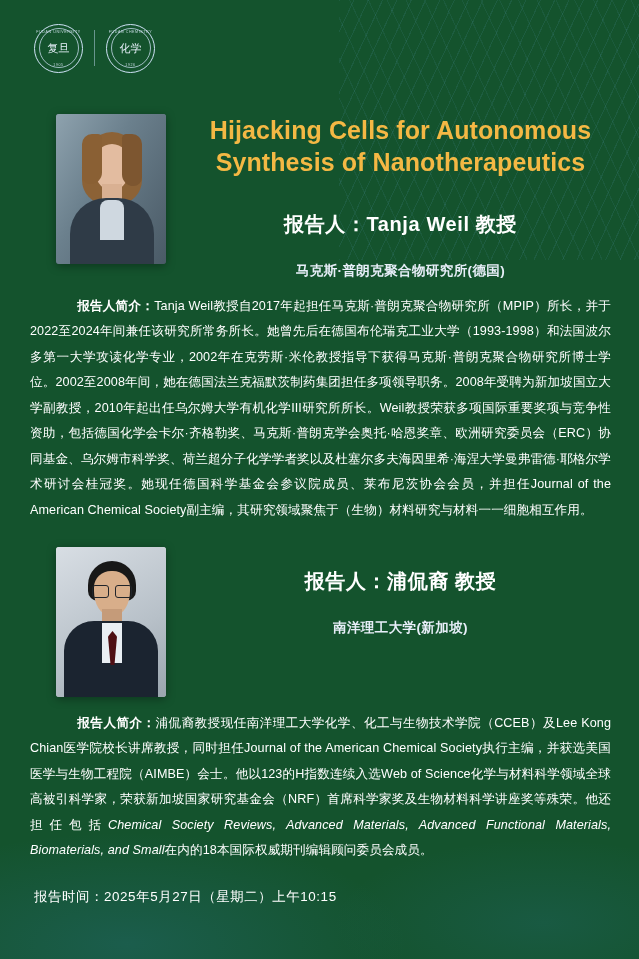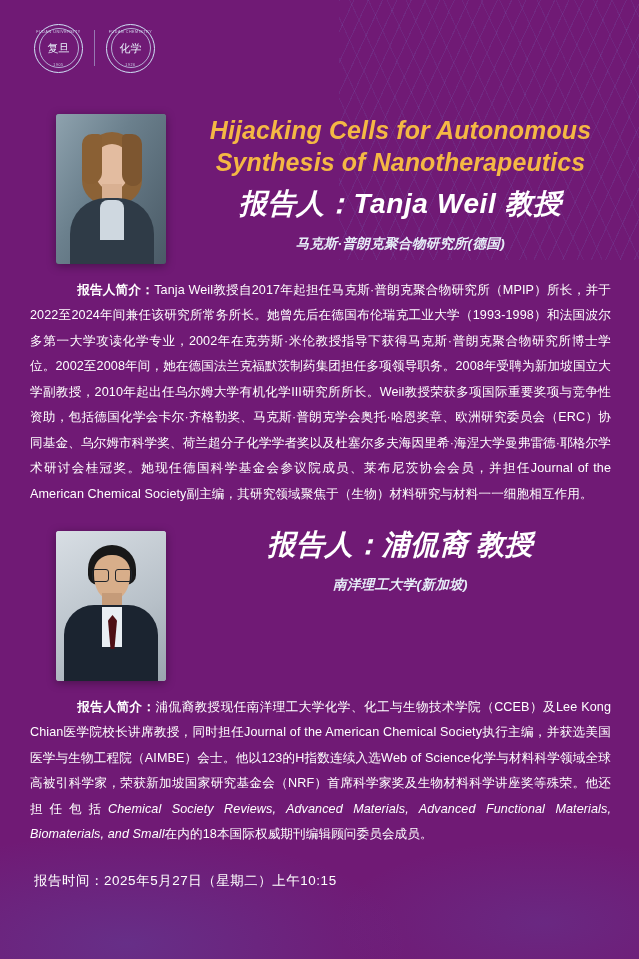--- a/index.html
+++ b/index.html
@@ -15,21 +15,21 @@
   }
   .poster {
     position: relative;
     width: 639px;
     height: 959px;
     background:
       radial-gradient(ellipse 700px 400px at 80% 6%, rgba(40,110,190,0.45) 0%, rgba(13,47,99,0) 70%),
       radial-gradient(ellipse 500px 300px at 10% 2%, rgba(30,90,170,0.35) 0%, rgba(13,47,99,0) 70%),
       radial-gradient(ellipse 600px 500px at 50% 100%, rgba(18,62,125,0.7) 0%, rgba(10,36,78,0) 70%),
       linear-gradient(160deg, #12498f 0%, #0e3671 25%, #0b2a5c 55%, #0a2450 80%, #0a2characters 100%);
-    background-color: #701a75;
+    background-color: #14532d;
     overflow: hidden;
   }
   .poster::before {
     content: "";
     position: absolute;
     top: 0; right: 0;
     width: 300px; height: 260px;
     background:
       repeating-linear-gradient(115deg, rgba(120,190,255,0.09) 0px, rgba(120,190,255,0.09) 1px, rgba(0,0,0,0) 1px, rgba(0,0,0,0) 13px),
       repeating-linear-gradient(65deg, rgba(120,190,255,0.07) 0px, rgba(120,190,255,0.07) 1px, rgba(0,0,0,0) 1px, rgba(0,0,0,0) 17px);
@@ -111,21 +111,20 @@
     font-family: "Liberation Serif", serif;
     white-space: nowrap;
   }
 
   
   .talk {
     position: relative;
     z-index: 3;
     display: flex;
     padding: 6px 26px 0 56px;
-    font-style: italic;
   }
   .portrait-wrap {
     flex: 0 0 auto;
     width: 110px;
     padding-top: 12px;
   }
   .portrait {
     width: 110px;
     height: 150px;
     border-radius: 3px;
@@ -263,30 +262,30 @@
     color: #f4b844;
     font-size: 25px;
     line-height: 1.28;
     font-weight: bold;
     letter-spacing: 0.1px;
     margin-top: 12px;
     font-family: "Liberation Sans", sans-serif;
   }
   .talk-speaker {
     color: #ffffff;
-    font-size: 28px;
+    font-size: 20px;
     font-weight: bold;
-    margin-top: 7px;
+    margin-top: 33px;
     letter-spacing: 0.6px;
   }
   .talk-affil {
     color: #e7eef8;
     font-size: 13.5px;
     font-weight: bold;
-    margin-top: 12px;
+    margin-top: 24px;
     letter-spacing: 0.4px;
   }
 
   
   .bio {
     position: relative;
     z-index: 3;
     color: #ffffff;
     font-size: 12.6px;
     line-height: 2.02;

